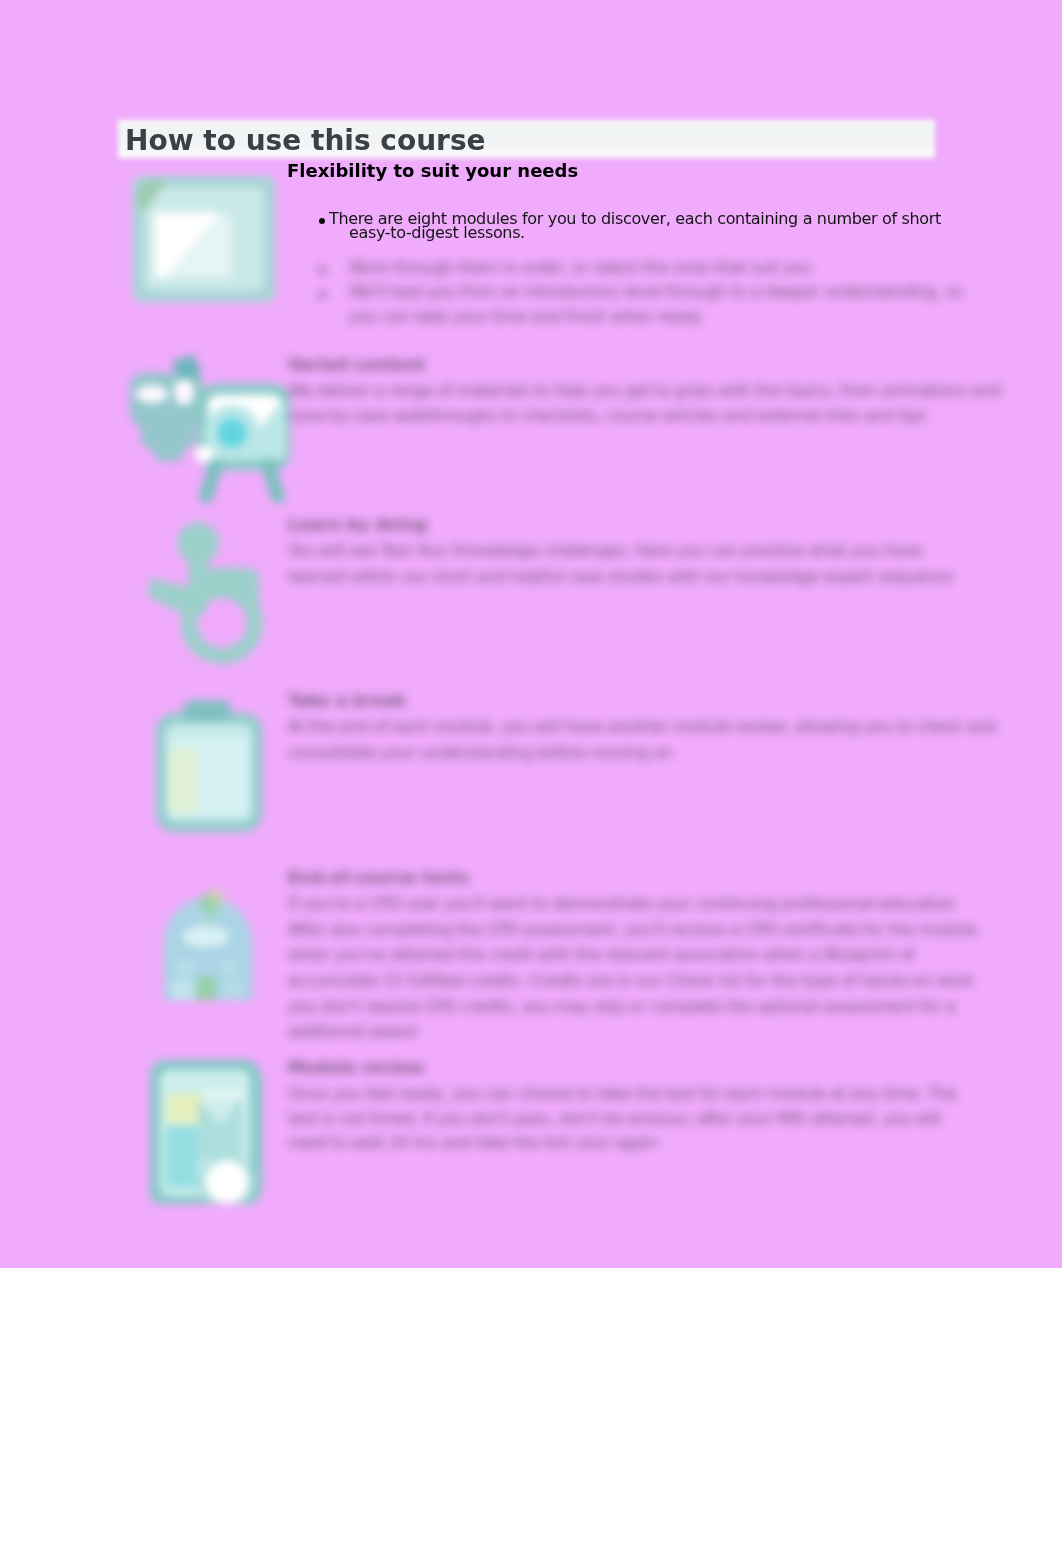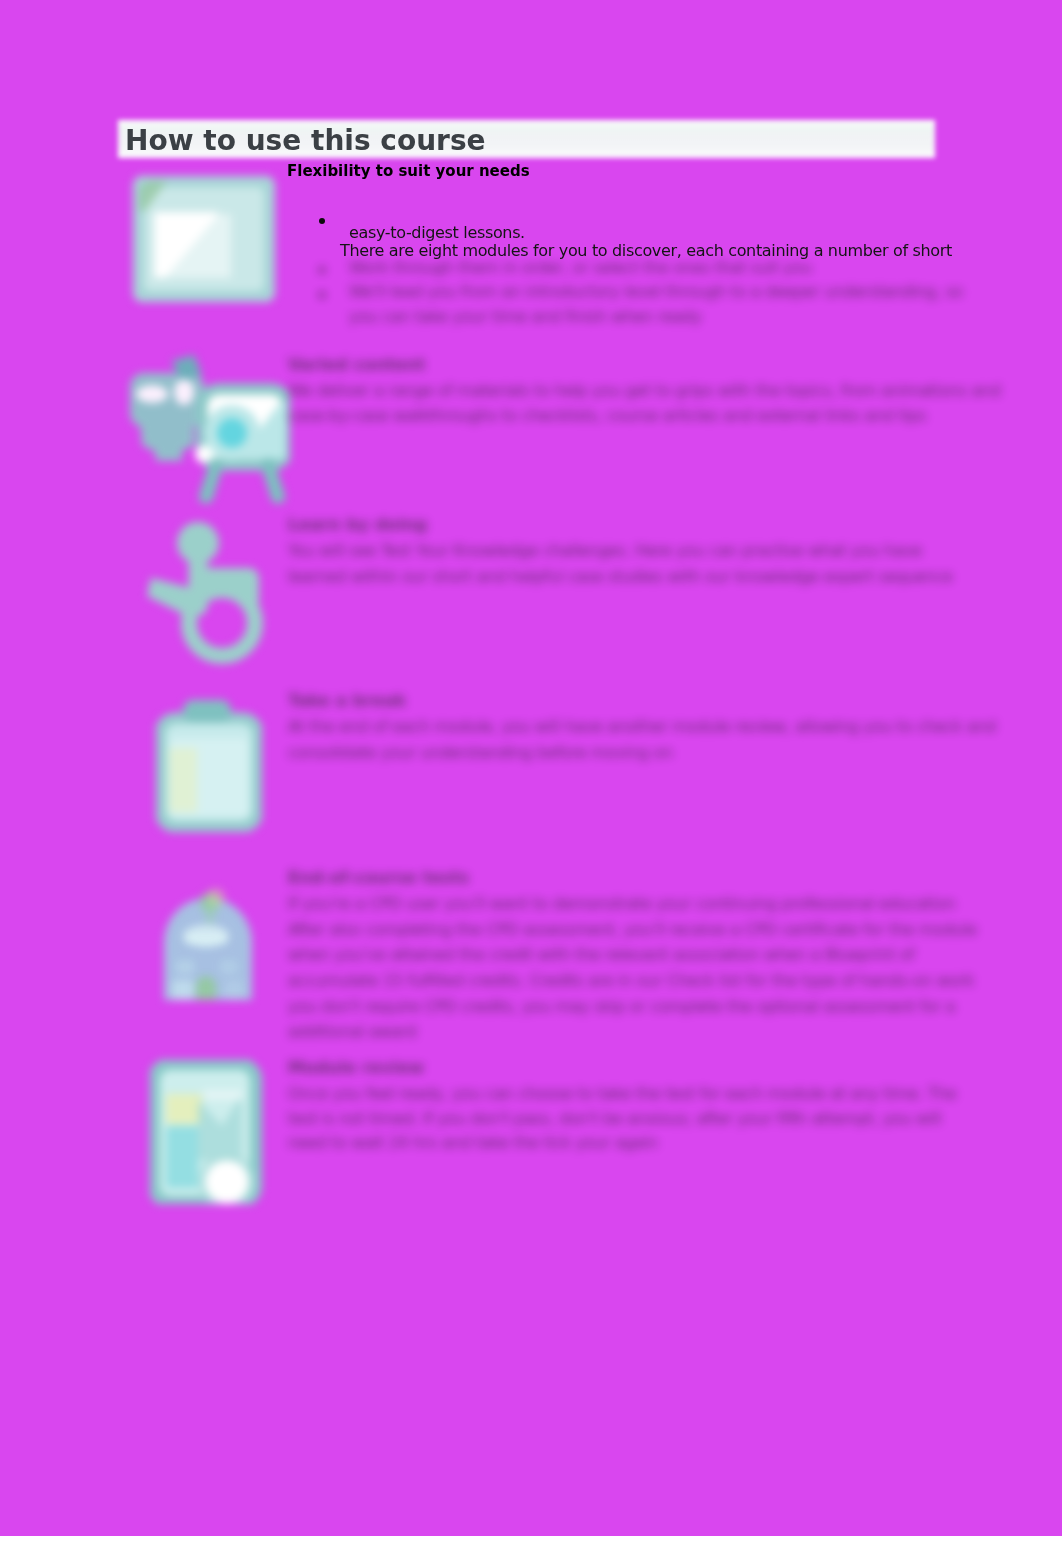--- a/index.html
+++ b/index.html
@@ -1,30 +1,30 @@
 <!DOCTYPE html>
 <html><head>
 <meta charset="utf-8">
 <style>
   html,body{margin:0;padding:0;background:#ffffff;}
   body{width:1062px;height:1556px;
        font-family:"DejaVu Sans",sans-serif;-webkit-font-smoothing:antialiased;}
-  #page{position:relative;width:1062px;height:1536px;overflow:hidden;background:#d946ef;}
+  #page{position:relative;width:1062px;height:1268px;overflow:hidden;background:#f0abfc;}
 
   
   .title-band{position:absolute;left:118px;top:120px;width:817px;height:38px;
      background:linear-gradient(180deg,
         #fdfefe 0%, #f3f8f6 12%, #eef5f3 26%,
         #f1f3f5 40%, #f2f4f6 68%, #f8f9fa 88%, #fdfdfe 100%);
      filter:blur(2.6px);}
   .page-title{transform:translateZ(0);position:absolute;left:125px;top:124px;font-size:28px;font-weight:700;
      color:#3b4045;white-space:nowrap;line-height:34px;}
 
   
-  .sub-head{transform:translateZ(0);position:absolute;left:287px;font-size:15px;font-weight:700;color:#000;
+  .sub-head{transform:translateZ(0);position:absolute;left:287px;font-size:18px;font-weight:700;color:#000;
      white-space:nowrap;line-height:26px;}
   .line{transform:translateZ(0);position:absolute;font-size:16px;color:#141414;white-space:nowrap;
      letter-spacing:-0.34px;line-height:20px;}
   .sec-head{transform:translateZ(0);position:absolute;left:288px;font-size:16.5px;font-weight:700;color:#1c1c1c;
      white-space:nowrap;line-height:20px;}
   .bullet{position:absolute;width:6px;height:6px;border-radius:50%;background:#0b0b0b;}
 
   .blurred{filter:blur(4.6px);opacity:.58;}
 
   
@@ -122,21 +122,21 @@
       <rect x="16" y="66" width="32" height="62" rx="2" fill="#6ed3da" opacity=".6"></rect>
       <path d="M48 40 L72 66 L92 34 L92 100 L48 100 Z" fill="#9fd7d5" opacity=".7"></path>
       <path d="M52 30 L92 30 L92 40 L56 40 Z" fill="#e7f6f6" opacity=".85"></path>
       <circle cx="77" cy="122" r="22" fill="#ffffff"></circle>
       <circle cx="77" cy="122" r="25" fill="none" stroke="#abdcdb" stroke-width="7" opacity=".8"></circle>
     </svg>
   </div>
 
   <div id="dyn"></div>
 <div class="bullet" style="left: 319px; top: 218px;"></div>
-    <div class="line" style="left: 340px; top: 209px; margin-top: 32px;">There are eight modules for you to discover, each containing a number of short</div>
+    <div class="line" style="left: 329px; top: 209px;">There are eight modules for you to discover, each containing a number of short</div>
     <div class="line" style="left: 349px; top: 223px;">easy-to-digest lessons.</div>
     <div class="bullet blurred" style="left: 319px; top: 267px;"></div>
     <div class="line blurred" style="left: 349px; top: 258px;">Work through them in order, or select the ones that suit you</div>
     <div class="bullet blurred" style="left: 319px; top: 292px;"></div>
     <div class="line blurred" style="left: 349px; top: 282px;">We'll lead you from an introductory level through to a deeper understanding, so</div>
     <div class="line blurred" style="left: 349px; top: 307px;">you can take your time and finish when ready</div>
     <div class="sec-head blurred" style="top: 355px;">Varied content</div>
     <div class="line blurred" style="left: 288px; top: 381px;">We deliver a range of materials to help you get to grips with the topics, from animations and</div>
     <div class="line blurred" style="left: 288px; top: 406px;">case-by-case walkthroughs to checklists, course articles and external links and tips</div>
     <div class="sec-head blurred" style="top: 515px;">Learn by doing</div>

